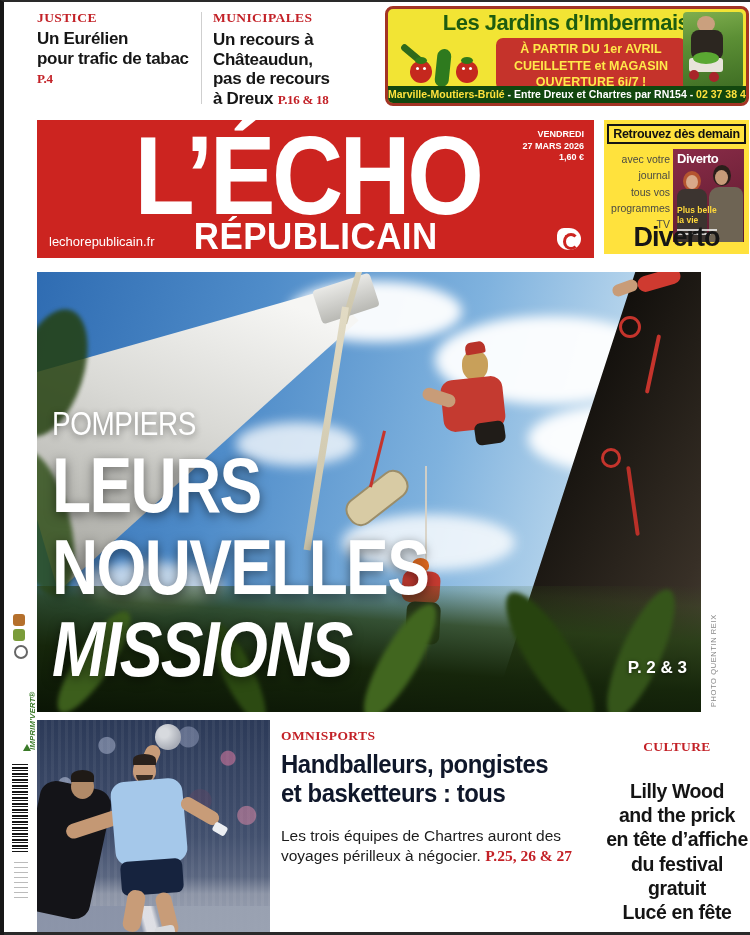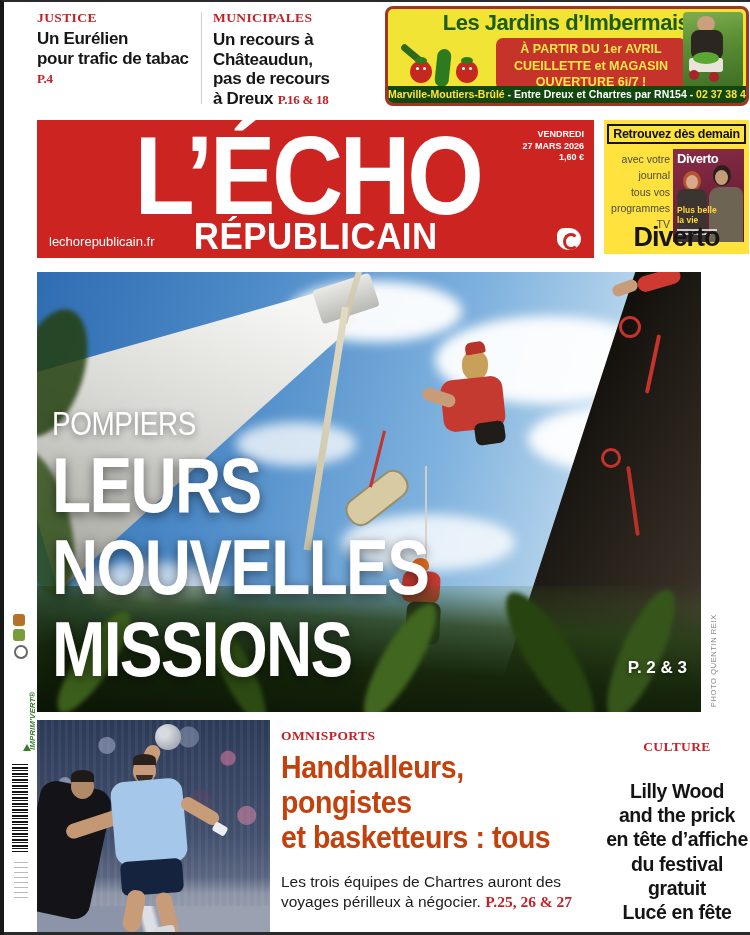--- a/index.html
+++ b/index.html
@@ -110,21 +110,21 @@
       radial-gradient(circle at 12% 30%, rgba(202,212,236,.5) 0 6px, transparent 7px),
       radial-gradient(circle at 30% 12%, rgba(190,200,226,.45) 0 8px, transparent 9px),
       radial-gradient(circle at 65% 8%, rgba(152,162,192,.5) 0 10px, transparent 11px),
       radial-gradient(circle at 45% 25%, rgba(122,92,112,.5) 0 9px, transparent 10px),
       radial-gradient(circle at 20% 55%, rgba(216,172,142,.35) 0 8px, transparent 9px),
       radial-gradient(circle at 70% 38%, rgba(90,70,100,.5) 0 11px, transparent 12px),
       repeating-linear-gradient(90deg, rgba(255,255,255,.05) 0 3px, transparent 3px 7px),
       linear-gradient(180deg,#2c3a58 0%,#42506e 55%,#5a6680 74%,#8c94a6 82%,#9aa2b2 100%); }
   .shape { position:absolute; }
   .sports-col { left:277px; top:726px; width:318px; }
-  .sports-head { font-size:31px; font-weight:bold; color:#c2410c; line-height:1.13;
+  .sports-head { font-size:26px; font-weight:bold; color:#0f172a; line-height:1.13;
     letter-spacing:-.5px; }
   .sports-head span { display:inline-block; transform:scaleX(.92); transform-origin:left; }
   .deck { margin-top:17px; font-size:15.5px; color:#1c1c1c; line-height:1.3; width:320px; }
   .deck .pref { font-size:15.5px; }
   .culture-col { left:598px; top:737px; width:150px; text-align:center; }
   .culture-head { margin-top:24px; font-size:19.5px; font-weight:bold; color:#141414;
     line-height:1.24; letter-spacing:-.4px; }
   .bottom-rule { left:0; right:0; top:930px; height:3px; background:#2a2a2a; }
 </style>
 </head>
@@ -275,21 +275,21 @@
     <div class="abs grass"></div>
     <div class="abs bladeleaf" style="left:6%; bottom:-10px; width:34px; height:120px; background:#3c5e1c; transform:rotate(34deg);"></div>
     <div class="abs bladeleaf" style="left:28%; bottom:-16px; width:30px; height:110px; background:#2c4a12; transform:rotate(-26deg);"></div>
     <div class="abs bladeleaf" style="left:52%; bottom:-14px; width:36px; height:130px; background:#41661f; transform:rotate(30deg);"></div>
     <div class="abs bladeleaf" style="left:74%; bottom:-20px; width:44px; height:150px; background:#27430f; transform:rotate(-32deg);"></div>
     <div class="abs bladeleaf" style="left:88%; bottom:-12px; width:40px; height:140px; background:#35551a; transform:rotate(24deg);"></div>
 
     <div class="abs headline-k"><span>POMPIERS</span></div>
     <div class="abs headline-l" style="top:256px;"><span>NOUVELLES</span></div>
     <div class="abs headline-l" style="top:174px;"><span>LEURS</span></div>
-    <div class="abs headline-l" style="top:338px;"><span>MISSIONS</span></div>
+    <div class="abs headline-l" style="top:338px;font-style:italic;"><span>MISSIONS</span></div>
     <div class="abs photo-pref">P. 2 &amp; 3</div>
   </div>
   <div class="abs credit">PHOTO QUENTIN REIX</div>
 
   <div class="abs eco" style="left:9px; top:612px; width:12px; height:12px; background:#b5702c;"></div>
   <div class="abs eco" style="left:9px; top:627px; width:12px; height:12px; background:#7a9c3a;"></div>
   <div class="abs" style="left:10px; top:643px; width:10px; height:10px; border:2px solid #666; border-radius:50%;"></div>
   <div class="abs imprim">IMPRIM’VERT®</div>
   <div class="abs" style="left:19px; top:742px; width:0; height:0; border-left:4px solid transparent; border-right:4px solid transparent; border-bottom:7px solid #3a7a28;"></div>
   <div class="abs barcode"></div>

